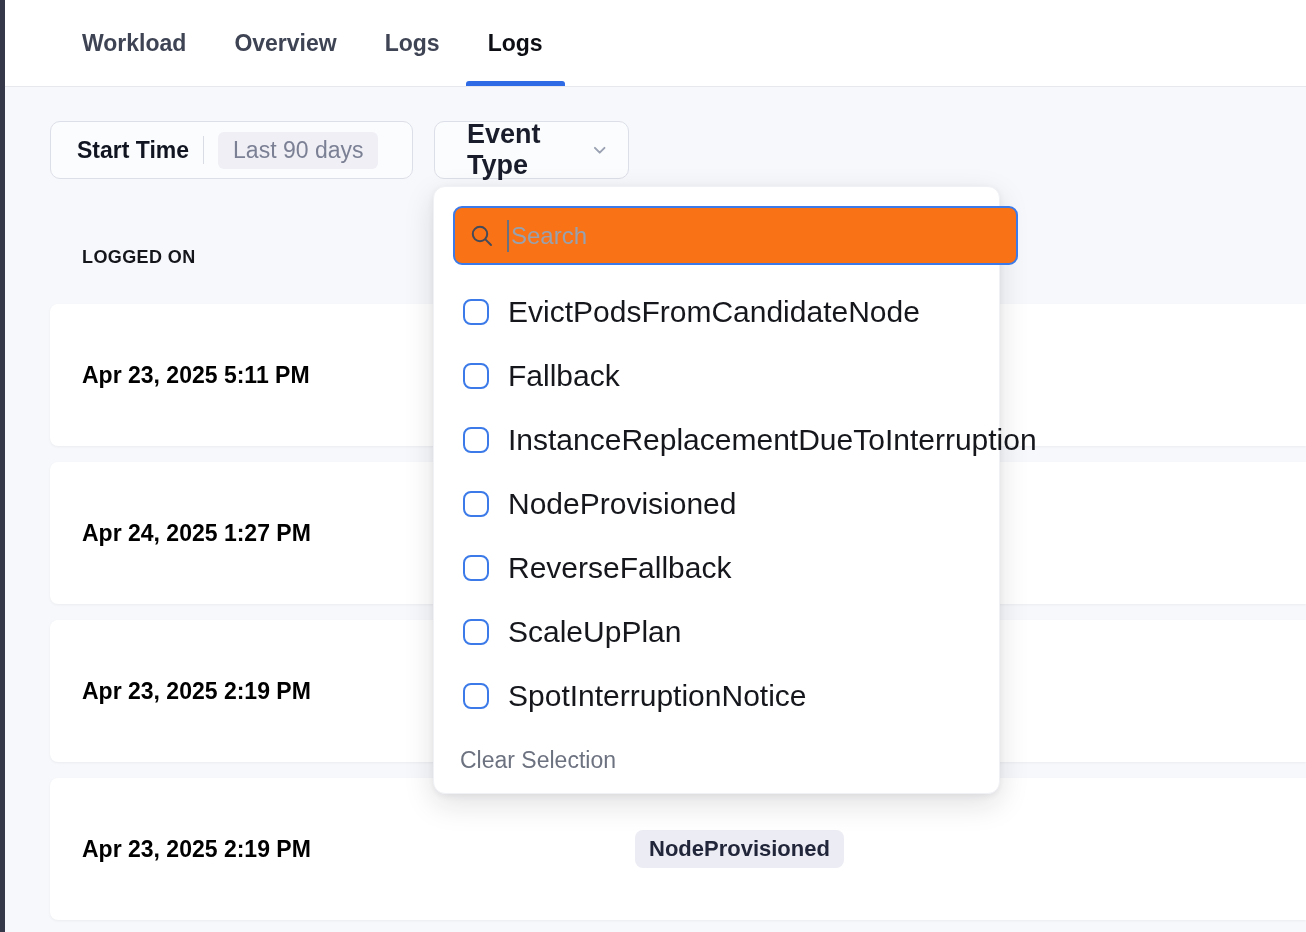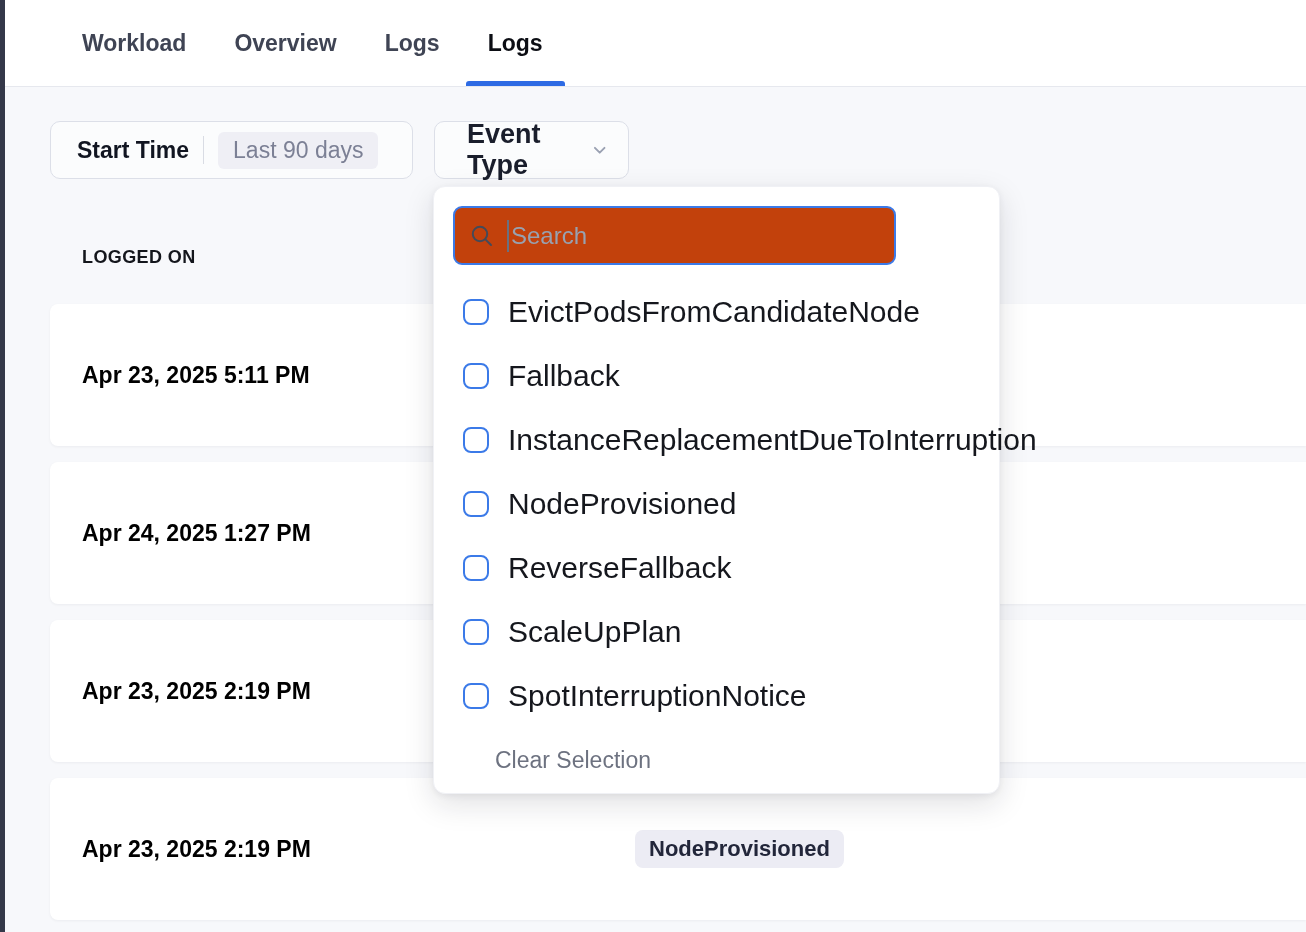--- a/index.html
+++ b/index.html
@@ -74,22 +74,22 @@
   }
 
   
   .dropdown-panel {
     position: absolute; left: 433px; top: 186px; width: 567px; height: 608px;
     background: #ffffff; border: 1px solid #f0f1f5; border-radius: 12px;
     box-shadow: 0 10px 30px rgba(20,24,40,0.13), 0 2px 6px rgba(20,24,40,0.06);
     z-index: 20;
   }
   .search-box {
-    position: absolute; left: 19px; top: 19px; width: 443px; height: 59px;
-    background: #c2410c; border: 2px solid #3b7ae8; border-radius: 9px;
+    position: absolute; left: 19px; top: 19px; width: 565px; height: 59px;
+    background: #f97316; border: 2px solid #3b7ae8; border-radius: 9px;
     display: flex; align-items: center; padding: 0 14px;
   }
   .search-glass { width: 26px; height: 26px; flex: 0 0 auto; display: block; }
   .search-caret { width: 2px; height: 32px; background: #6a7080; margin-left: 12px; }
   .search-input {
     flex: 1; border: none; outline: none; background: transparent;
     font-family: "Liberation Sans", "DejaVu Sans", sans-serif;
     font-size: 24px; color: #1a1e2c; margin-left: 2px;
   }
   .search-input::placeholder { color: #98a1b0; }
@@ -98,21 +98,20 @@
     height: 64px; display: flex; align-items: center; padding-left: 29px; cursor: pointer;
   }
   .checkbox {
     width: 26px; height: 26px; border: 2px solid #3b7ae8; border-radius: 8px;
     background: #ffffff; flex: 0 0 auto;
   }
   .option-label { margin-left: 19px; font-size: 30px; font-weight: 400; color: #15171d; }
   .clear-selection {
     position: absolute; left: 26px; top: 560px; font-size: 23px; color: #6d7280;
     cursor: pointer;
-    margin-left: 35px;
   }
 </style>
 </head>
 <body>
 
 <div class="side-strip"></div>
 
 <header class="tab-header">
   <nav class="tabs">
     <div class="tab">Workload</div>

